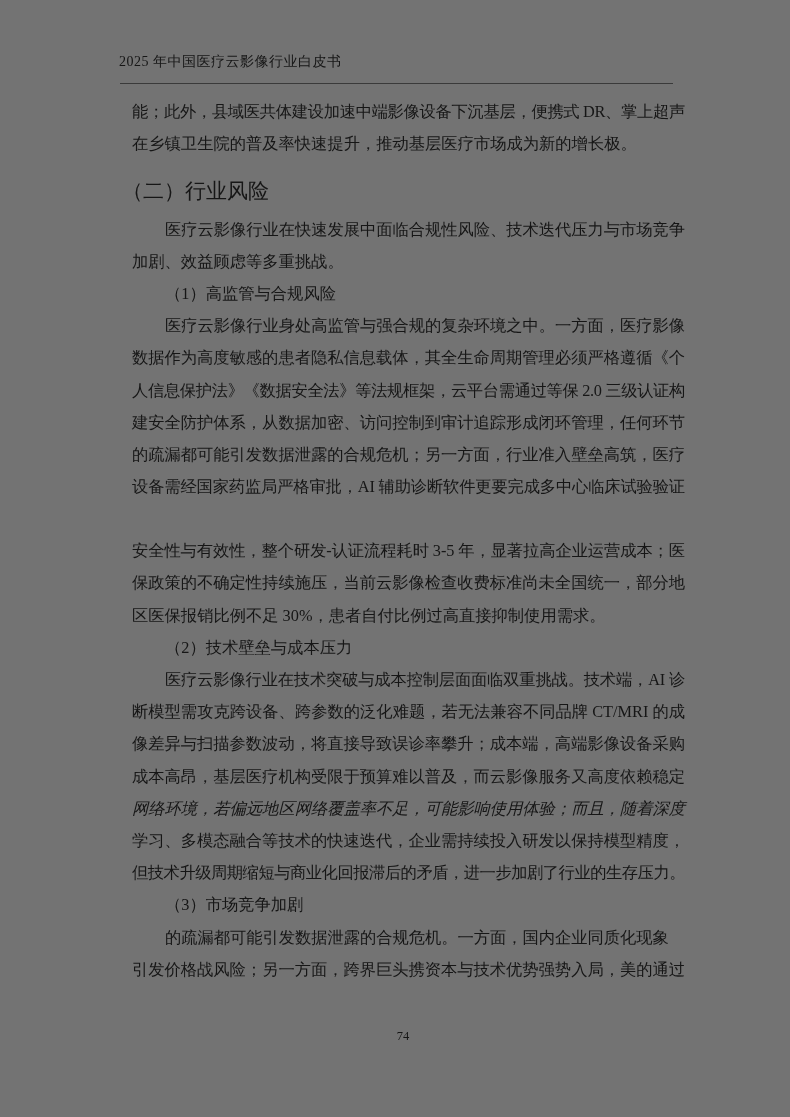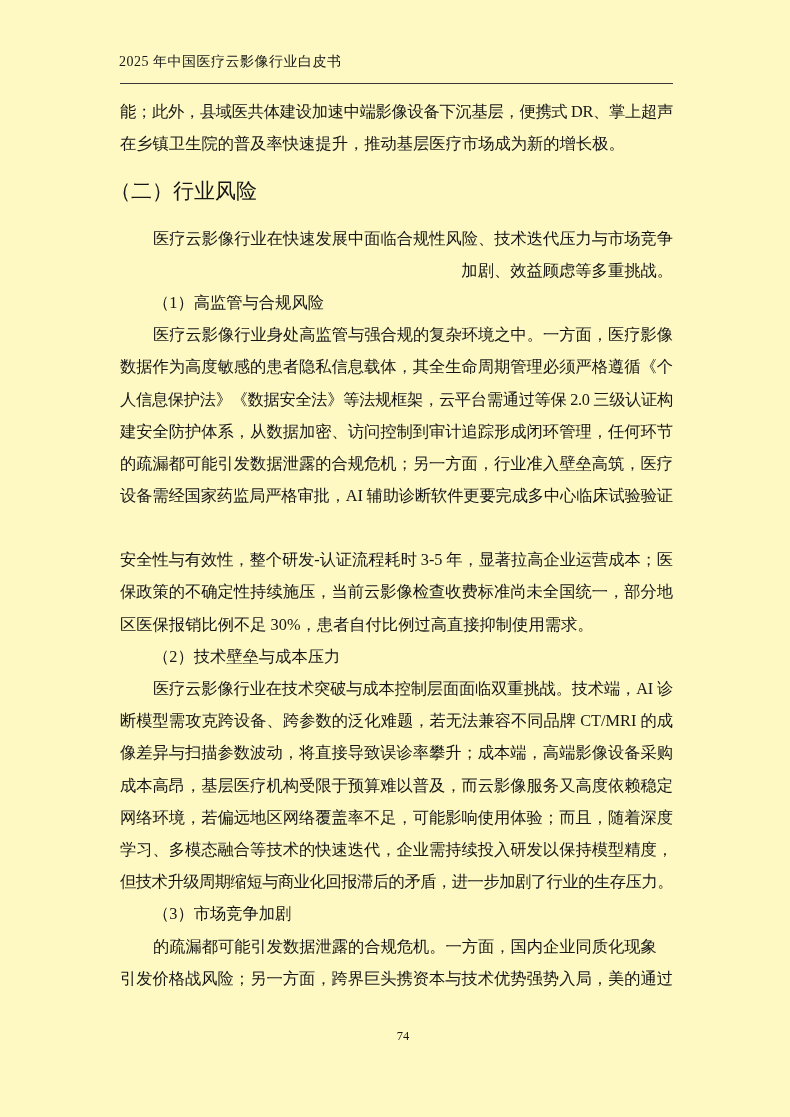--- a/index.html
+++ b/index.html
@@ -4,21 +4,21 @@
 <style>
   html, body {
     margin: 0;
     padding: 0;
     background: #ffffff;
   }
   .page {
     position: relative;
     width: 790px;
     height: 1117px;
-    background: #fef9c3;
+    background: #737373;
     overflow: hidden;
     font-family: "Liberation Serif", serif;
     color: #161616;
   }
   
   .hdr-title {
     position: absolute;
     left: 119px;
     top: 53px;
     font-size: 14px;
@@ -30,42 +30,42 @@
     position: absolute;
     left: 120px;
     top: 83px;
     width: 553px;
     height: 0;
     border-top: 1px solid #3a3a3a;
   }
   
   .content {
     position: absolute;
-    left: 120px;
+    left: 132px;
     top: 96px;
     width: 553px;
     font-size: 16.3px;
   }
   .para { margin: 0; }
   .ln {
     display: block;
     line-height: 32.2px;
     white-space: nowrap;
     height: 32.2px;
   }
   .ln.indent { padding-left: 33px; }
   .h1 {
     margin: 15px 0 0 -10px;
     font-family: "Liberation Sans", sans-serif;
     font-size: 21px;
     font-weight: 500;
     line-height: 32.2px;
     white-space: nowrap;
   }
-  .h1 + .para { margin-top: 15px; text-align: right; }
+  .h1 + .para { margin-top: 6px; }
   .h2line {
     display: block;
     line-height: 32.2px;
     height: 32.2px;
     padding-left: 33px;
     white-space: nowrap;
   }
   
   .footer {
     position: absolute;
@@ -105,21 +105,21 @@
         <div class="ln" style="letter-spacing: -0.086px; margin-top: 32px;"><span>安全性与有效性，整个研发-认证流程耗时 3-5 年，显著拉高企业运营成本；医</span></div>
         <div class="ln" style="letter-spacing: -0.017px;"><span>保政策的不确定性持续施压，当前云影像检查收费标准尚未全国统一，部分地</span></div>
         <div class="ln nofit" style="letter-spacing: 0px;"><span>区医保报销比例不足 30%，患者自付比例过高直接抑制使用需求。</span></div>
       </div>
       <div class="h2line"><span>（2）技术壁垒与成本压力</span></div>
       <div class="para">
         <div class="ln indent" style="letter-spacing: -0.176px;"><span>医疗云影像行业在技术突破与成本控制层面面临双重挑战。技术端，AI 诊</span></div>
         <div class="ln" style="letter-spacing: 0.009px;"><span>断模型需攻克跨设备、跨参数的泛化难题，若无法兼容不同品牌 CT/MRI 的成</span></div>
         <div class="ln" style="letter-spacing: -0.017px;"><span>像差异与扫描参数波动，将直接导致误诊率攀升；成本端，高端影像设备采购</span></div>
         <div class="ln" style="letter-spacing: -0.017px;"><span>成本高昂，基层医疗机构受限于预算难以普及，而云影像服务又高度依赖稳定</span></div>
-        <div class="ln" style="letter-spacing: -0.017px;"><span>网络环境，若偏远地区网络覆盖率不足，可能影响使用体验；而且，随着深度</span></div>
+        <div class="ln" style="letter-spacing: -0.017px; font-style: italic;"><span>网络环境，若偏远地区网络覆盖率不足，可能影响使用体验；而且，随着深度</span></div>
         <div class="ln" style="letter-spacing: -0.017px;"><span>学习、多模态融合等技术的快速迭代，企业需持续投入研发以保持模型精度，</span></div>
         <div class="ln" style="letter-spacing: -0.481px;"><span>但技术升级周期缩短与商业化回报滞后的矛盾，进一步加剧了行业的生存压力。</span></div>
       </div>
       <div class="h2line"><span>（3）市场竞争加剧</span></div>
       <div class="para">
         <div class="ln indent" style="letter-spacing: -0.031px;"><span>的疏漏都可能引发数据泄露的合规危机。一方面，国内企业同质化现象</span></div>
         <div class="ln" style="letter-spacing: -0.017px;"><span>引发价格战风险；另一方面，跨界巨头携资本与技术优势强势入局，美的通过</span></div>
       </div>
     </div>
 

